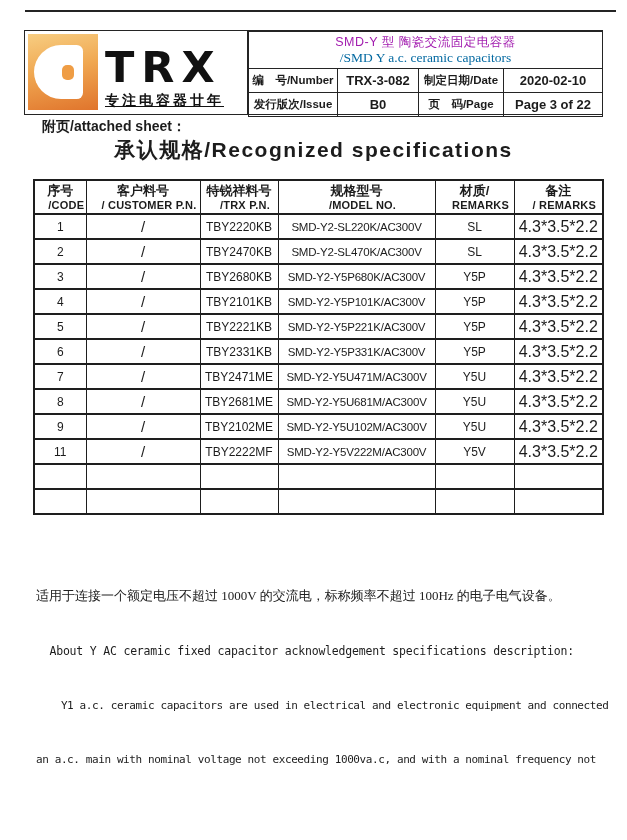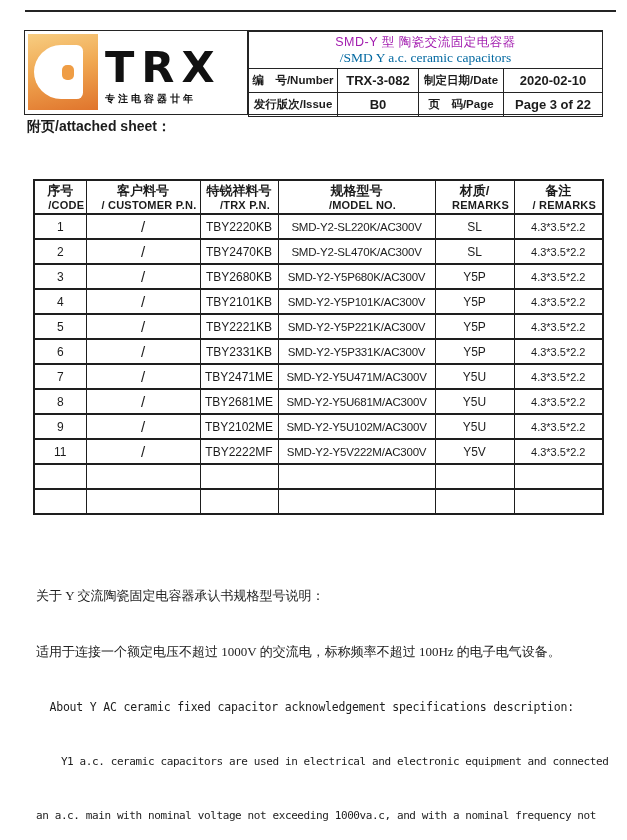--- a/index.html
+++ b/index.html
@@ -14,48 +14,48 @@
   .logo-cell { position: relative; width: 223px; flex: 0 0 223px; border-right: 1.5px solid #242424; background: #fff; }
   .logo-mark { position: absolute; left: 3px; top: 3px; width: 70px; height: 76px;
     background: linear-gradient(168deg, #f7cd81 0%, #f0a852 45%, #e0742c 100%); }
   .logo-c { position: absolute; left: 9%; top: 14%; width: 70%; height: 72%; background: #ffffff;
     border-radius: 30px 7px 7px 30px; }
   .logo-c-notch { position: absolute; left: 57%; top: 37%; width: 24%; height: 27%;
     background: #ef9d45; border-radius: 5px; }
   .logo-text-block { position: absolute; left: 80px; top: 14px; width: 140px; }
   .logo-brand { font-size: 43px; line-height: 44px; font-weight: 800; letter-spacing: 7px; color: #111;
     font-family: "DejaVu Sans", "Liberation Sans", sans-serif; }
-  .logo-slogan { margin-top: 3px; font-size: 10px; font-weight: 700; letter-spacing: 3px; white-space: nowrap; color: #111; }
+  .logo-slogan { margin-top: 3px; font-size: 14px; font-weight: 700; letter-spacing: 3px; white-space: nowrap; color: #111; text-decoration: underline; }
 
   .info-table { flex: 1 1 auto; border-collapse: collapse; width: 354px; table-layout: fixed; }
   .info-table td { border: 1.4px solid #242424; text-align: center; vertical-align: middle; overflow: hidden; }
   .doc-title-cell { height: 37px; }
   .doc-title-cn { font-size: 12.5px; font-weight: 500; color: #a21caf; letter-spacing: 0.5px; line-height: 16px; }
   .doc-title-en { font-size: 13.5px; font-family: "Liberation Serif", serif; color: #0369a1; line-height: 16px; }
   .info-label { font-size: 11.5px; font-weight: 600; height: 24px; }
   .info-value { font-size: 13px; font-weight: 600; }
 
   
-  .attached-label { position: absolute; left: 27px; top: 118px; font-size: 14px; font-weight: 700; }
+  .attached-label { position: absolute; left: 42px; top: 118px; font-size: 14px; font-weight: 700; }
   .main-title { position: absolute; left: 0; top: 136px; width: 627px; text-align: center;
     font-size: 21px; font-weight: 600; letter-spacing: 1.5px; }
 
   
   .spec-table { position: absolute; left: 33px; top: 179px; width: 569px; border-collapse: collapse;
     table-layout: fixed; border: 2px solid #1e1e1e; }
   .spec-table th, .spec-table td { border: solid #1e1e1e; border-width: 2px 1.2px; text-align: center;
     vertical-align: middle; overflow: hidden; }
   .spec-table thead tr { height: 34px; }
   .spec-table tbody tr { height: 25px; }
   .th-line1 { font-size: 13px; font-weight: 600; line-height: 15px; }
   .th-line2 { font-size: 11px; font-weight: 600; line-height: 14px; letter-spacing: 0.2px; padding-left: 12px; }
   .spec-table td { font-size: 12px; }
   .spec-table td.col1 { font-size: 15px; font-weight: 400; }
   .spec-table td.col3 { font-size: 11.5px; letter-spacing: -0.2px; }
-  .spec-table td.col5 { font-size: 11px; }
+  .spec-table td.col5 { font-size: 16px; }
 
   
   .notes { position: absolute; left: 36px; top: 550px; width: 578px; white-space: pre-wrap; }
   .note-cn { font-size: 13px; line-height: 20px; font-family: "Liberation Serif", serif; color: #222; }
   .note-en-head { font-size: 11.5px; line-height: 19px; font-family: "DejaVu Sans Mono", monospace; letter-spacing: -0.2px; }
   .note-en { font-size: 11px; line-height: 18px; font-family: "DejaVu Sans Mono", monospace; letter-spacing: -0.4px; }
 </style>
 </head>
 <body>
 
@@ -101,20 +101,21 @@
         <td class="info-value">B0</td>
         <td class="info-label">页　码/Page</td>
         <td class="info-value">Page 3 of 22</td>
       </tr>
     </tbody>
       </table>
   </div>
 
   <div class="attached-label">附页/attached sheet：</div>
 
+  <div class="main-title">承认规格/Recognized specifications</div>
 
   <table class="spec-table">
     <colgroup>
       <col style="width:52px">
         <col style="width:114px">
         <col style="width:78px">
       <col style="width:157px">
         <col style="width:79px">
         <col style="width:89px">
     </colgroup>
@@ -240,21 +241,20 @@
           <td class="col1"></td>
           <td class="col2"></td>
           <td class="col3"></td>
           <td class="col4"></td>
           <td class="col5"></td>
         </tr>
       </tbody>
   </table>
 
   <div class="notes">
-    <div class="note-cn">关于 Y 交流陶瓷固定电容器承认书规格型号说明：</div>
     <div class="note-cn">适用于连接一个额定电压不超过 1000V 的交流电，标称频率不超过 100Hz 的电子电气设备。</div>
     <div class="note-en-head">  About Y AC ceramic fixed capacitor acknowledgement specifications description:</div>
     <div class="note-en">    Y1 a.c. ceramic capacitors are used in electrical and electronic equipment and connected</div>
     <div class="note-en">an a.c. main with nominal voltage not exceeding 1000va.c, and with a nominal frequency not</div>
     
   </div>
 
 </div>
 
 </body></html>

